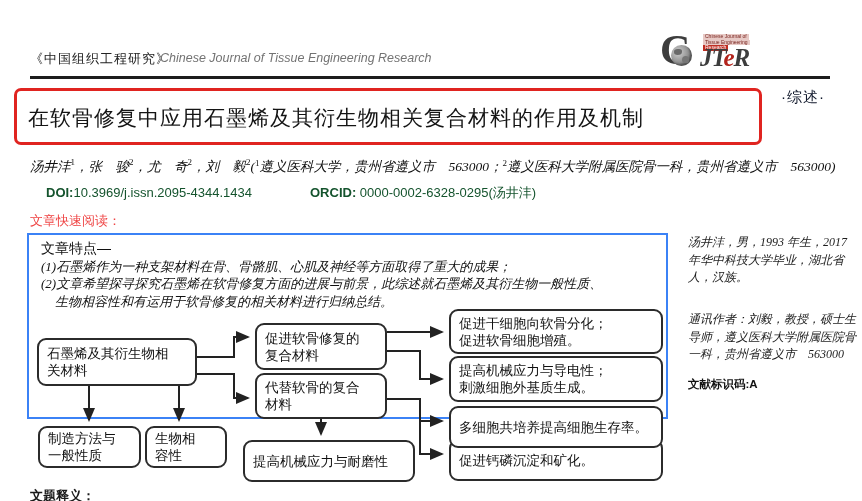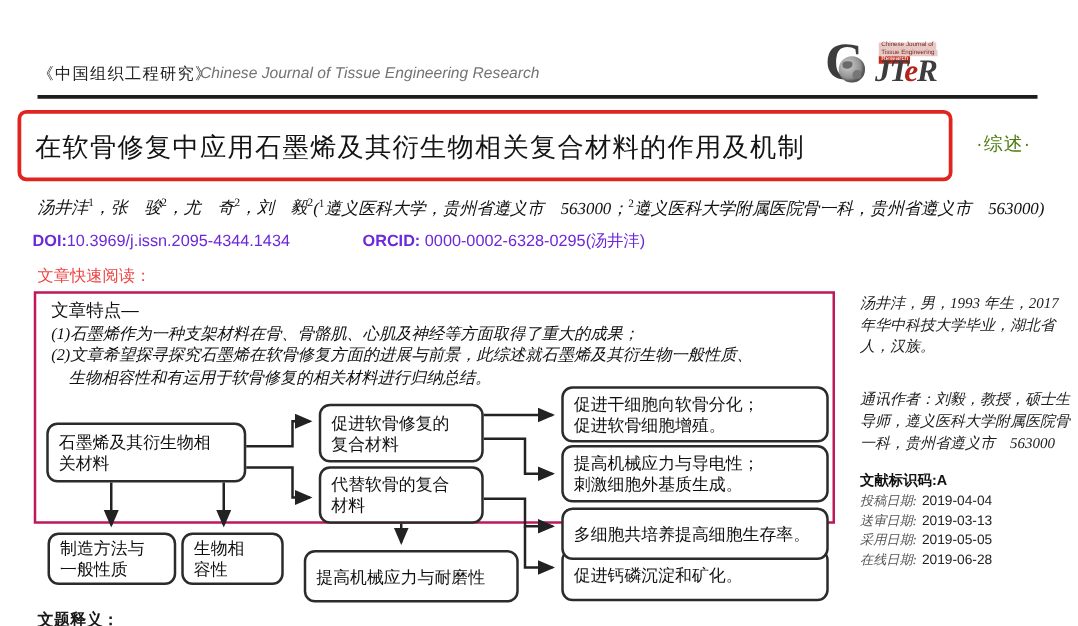--- a/index.html
+++ b/index.html
@@ -28,36 +28,36 @@
   .logo-tag .tag-red { background:#bf2d22; color:#fff; }
   .logo-script { position:absolute; left:40px; top:10px; font-family:"Liberation Serif","DejaVu Serif",serif;
                  font-style:italic; font-weight:bold; font-size:25px; letter-spacing:-1px; color:#3d3d3d; }
   .logo-script .logo-e { color:#b3241c; }
 
   
   .title-box { position:absolute; left:14px; top:88px; width:748px; height:57px;
                border:3px solid #e02420; border-radius:7px; background:#fff; }
   .article-title { position:absolute; left:11px; top:13px; font-size:21px; letter-spacing:1px;
                    color:#141414; font-weight:500; white-space:nowrap;text-align:right; }
-  .section-label { position:absolute; left:781px; top:106px; font-size:15px; color:#4d7c0f; letter-spacing:1px; }
+  .section-label { position:absolute; left:781px; top:88px; font-size:15px; color:#0f172a; letter-spacing:1px; }
 
   
   .author-line { position:absolute; left:30px; top:157px; width:822px; font-family:"Liberation Serif","DejaVu Serif",serif;
                  font-style:italic; font-size:13.5px; color:#101010; white-space:nowrap; }
   .author-line sup { font-size:9px; font-style:normal; }
-  .doi-line { position:absolute; left:26px; top:184px; font-size:13px; color:#6d28d9; }
+  .doi-line { position:absolute; left:46px; top:184px; font-size:13px; color:#14532d; }
   .doi-line b { font-weight:bold; }
   .doi-gap { display:inline-block; width:58px; }
 
   .quick-read { position:absolute; left:30px; top:212px; font-family:"Liberation Serif","DejaVu Serif",serif;
                 font-size:13px; color:#ef4444; }
 
   
   .chart-panel { position:absolute; left:27px; top:233px; width:641px; height:186px;
-                 border:2px solid #be185d; background:#fff; }
+                 border:2px solid #3b82f6; background:#fff; }
   .features { position:absolute; left:12px; top:5px; width:618px;
               font-family:"Liberation Serif","DejaVu Serif",serif; font-style:italic;
               font-size:13px; line-height:17.5px; color:#101010; }
   .features .feat-head { font-size:14px; font-style:normal; font-family:"Liberation Sans","DejaVu Sans",sans-serif; }
   .features .indent { padding-left:14px; }
 
   .arrows { position:absolute; left:0; top:0; width:637px; height:240px; }
 
   .node { position:absolute; border:2px solid #2b2b2b; border-radius:9px; background:#fff;
           display:flex; align-items:center; padding:19px 8px; font-size:13.5px; line-height:17px;
@@ -165,22 +165,16 @@
 促进软骨细胞增殖。</div>
     <div class="node n-out2">提高机械应力与导电性；
 刺激细胞外基质生成。</div>
     <div class="node n-out4">促进钙磷沉淀和矿化。</div>
     <div class="node n-out3">多细胞共培养提高细胞生存率。</div>
   </div>
 
   <div class="bio">汤井沣，男，1993 年生，2017 年华中科技大学毕业，湖北省人，汉族。</div>
   <div class="corr">通讯作者：刘毅，教授，硕士生导师，遵义医科大学附属医院骨一科，贵州省遵义市　563000</div>
   <div class="doc-code">文献标识码:A</div>
-  <div class="dates">
-    <div class="date-row"><span class="dl">投稿日期:</span><span class="dv">2019-04-04</span></div>
-    <div class="date-row"><span class="dl">送审日期:</span><span class="dv">2019-03-13</span></div>
-    <div class="date-row"><span class="dl">采用日期:</span><span class="dv">2019-05-05</span></div>
-    <div class="date-row"><span class="dl">在线日期:</span><span class="dv">2019-06-28</span></div>
-  </div>
 
   <div class="footer-label">文题释义：</div>
 
 </div>
 
 </body></html>

